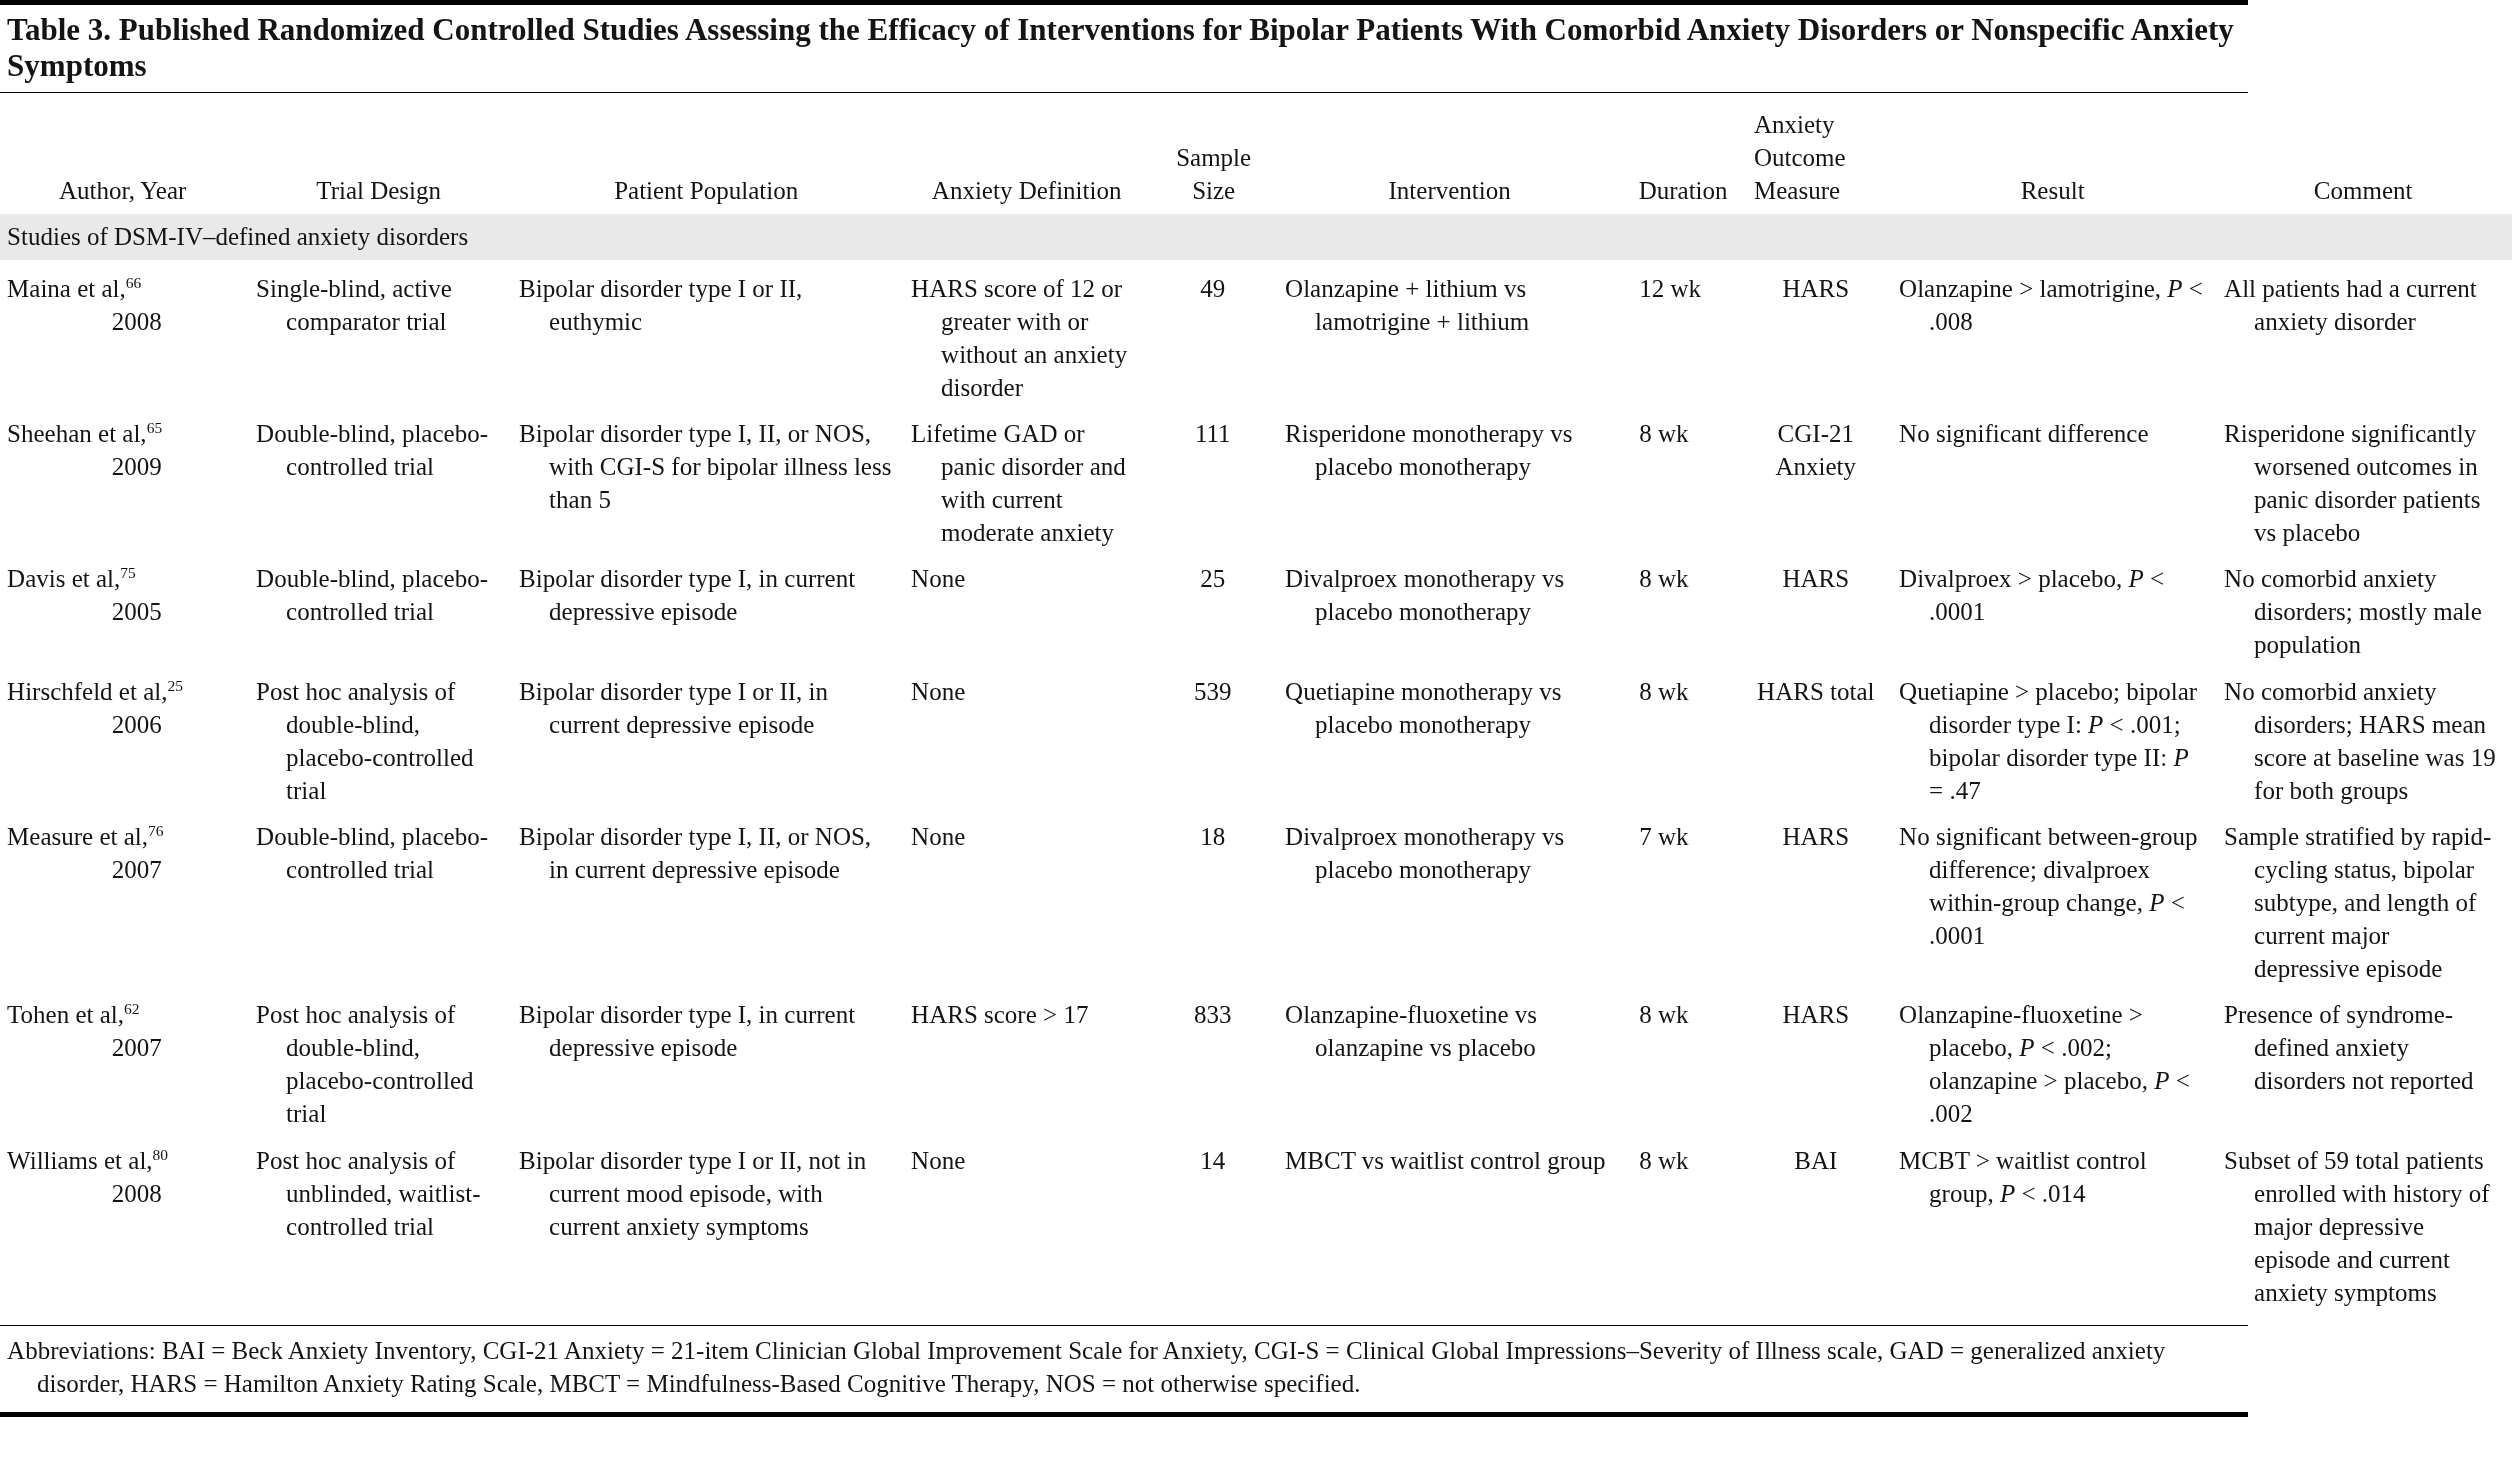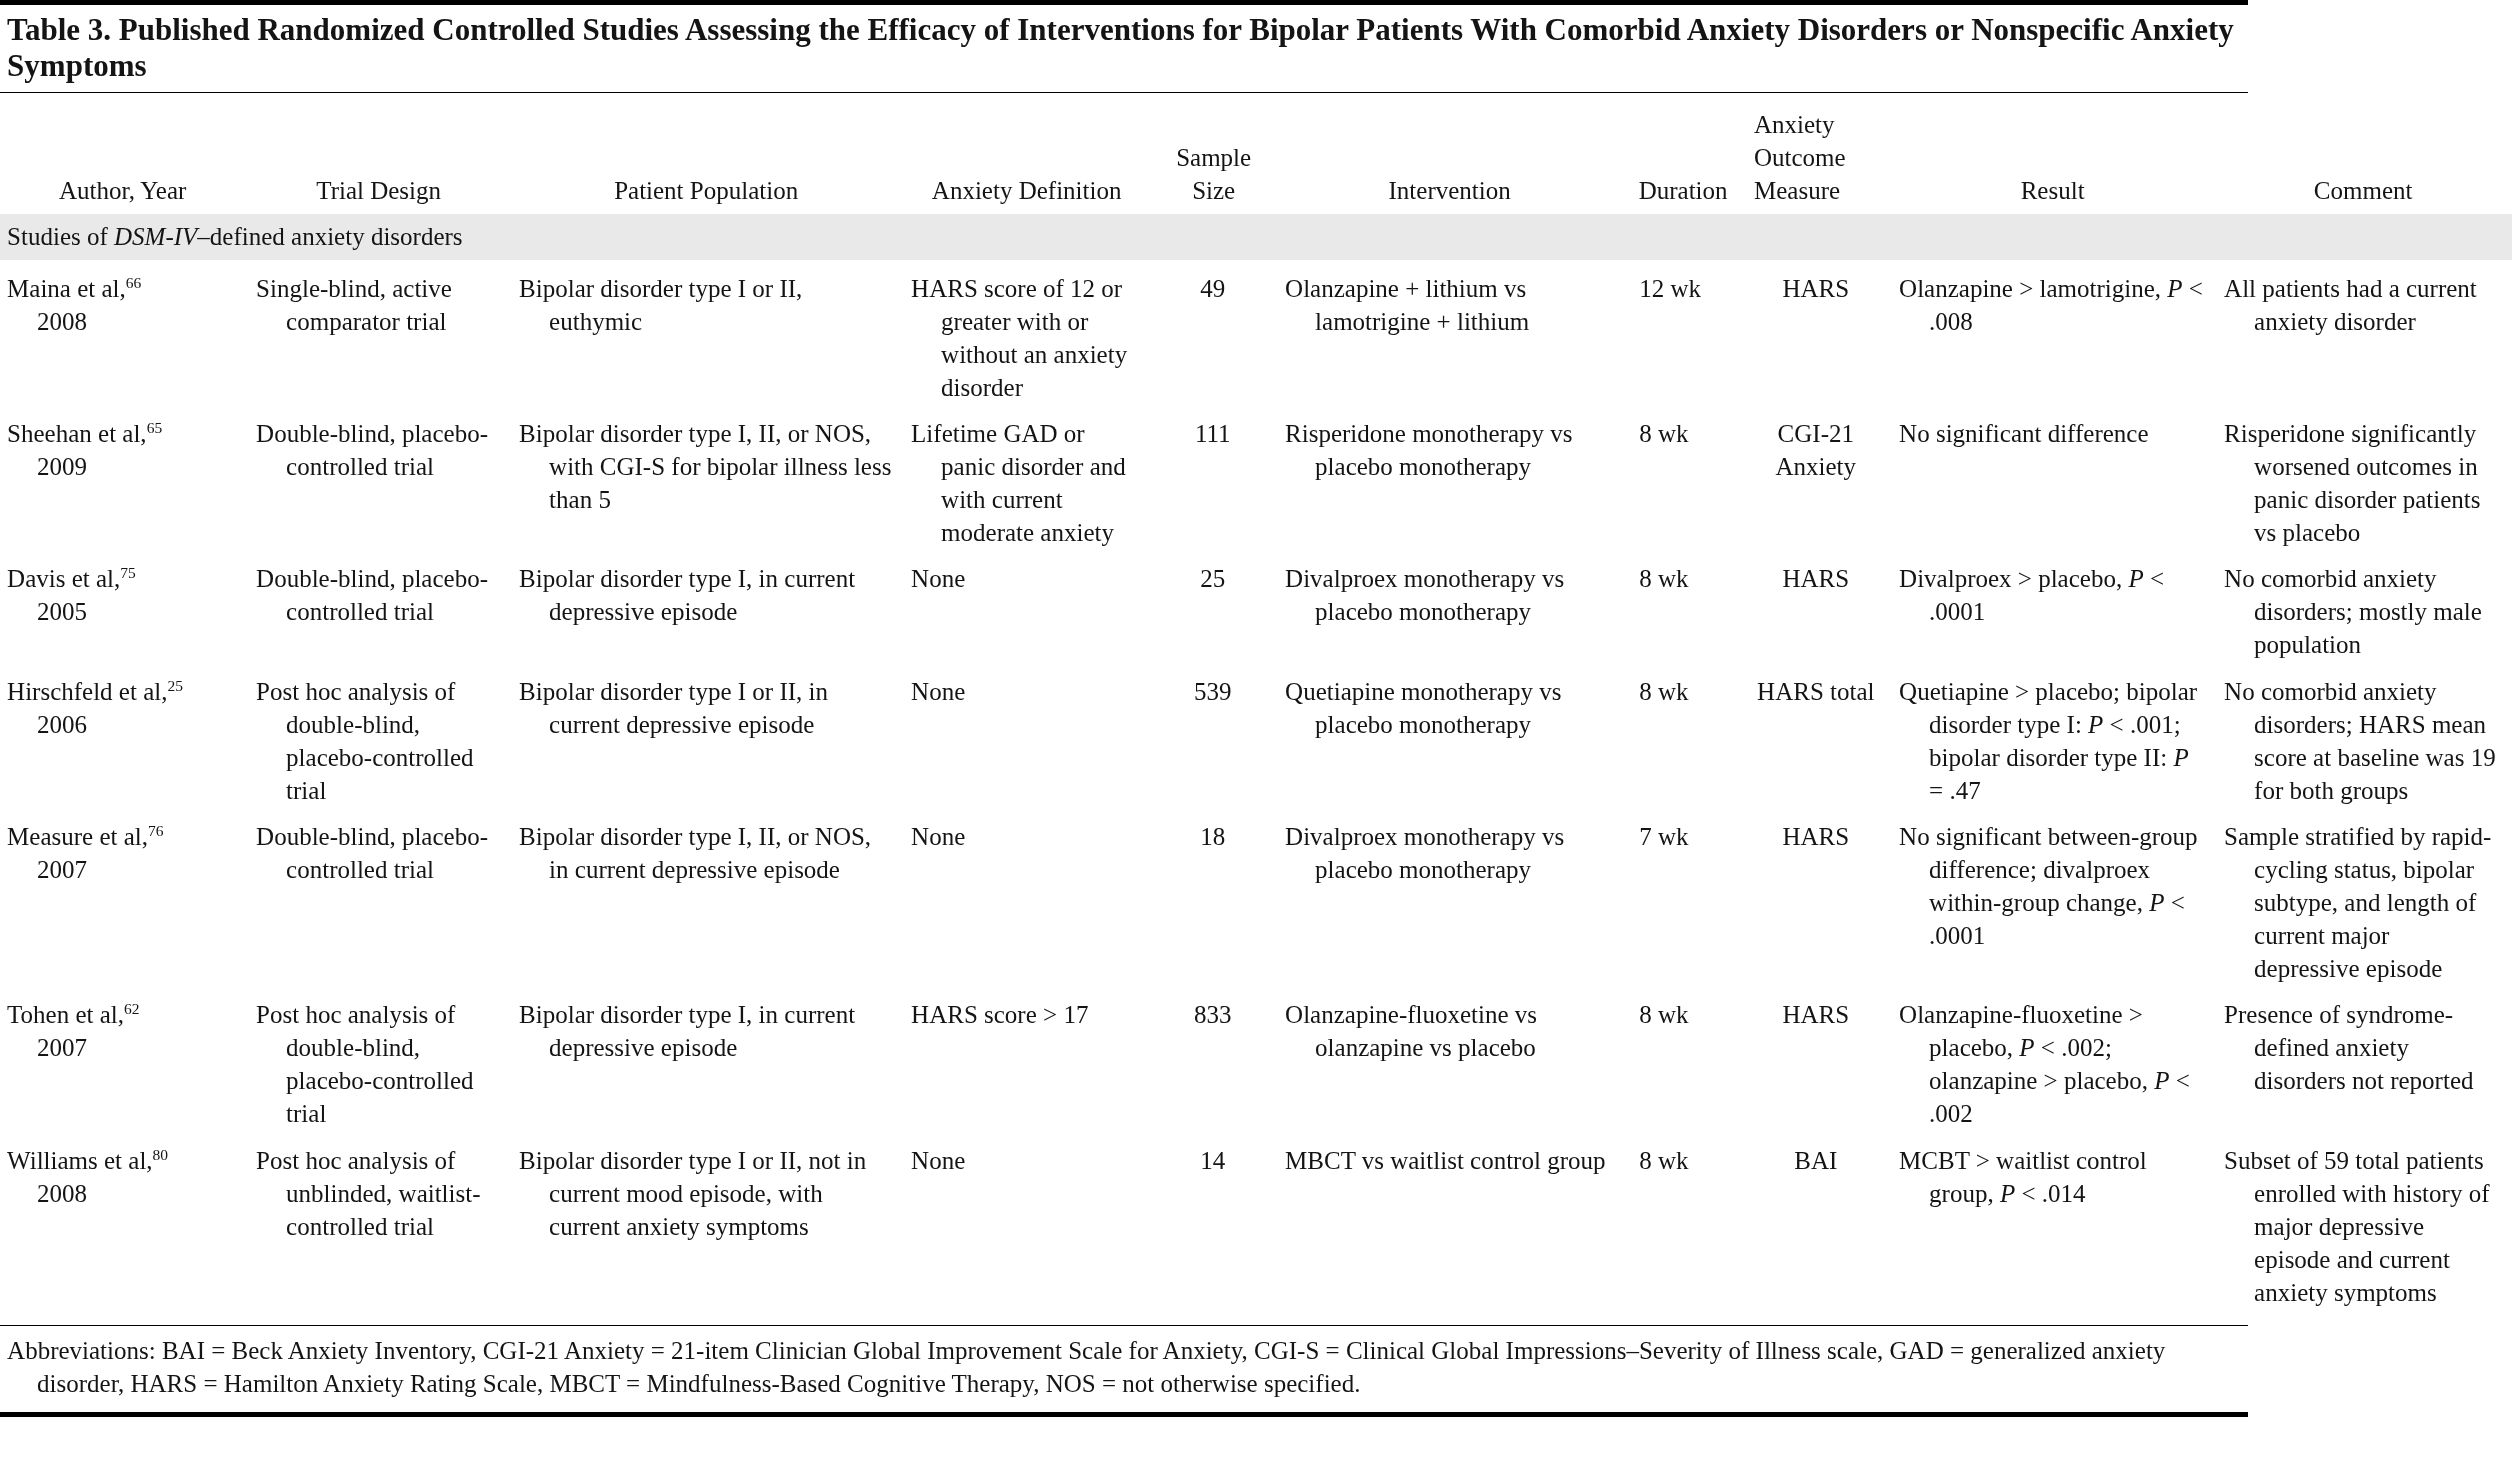--- a/index.html
+++ b/index.html
@@ -34,23 +34,23 @@
     vertical-align: top;
     padding: 11.6px 12.5px 1.8px 7.1px;
   }
   tr.section-row td {
     background: var(--section-band, #e9e9e9);
     padding: 6.2px 7.1px 7.1px 7.1px;
   }
   td.center, th.center { text-align: center; }
   td.duration { padding-left: 14.2px; }
   .hang { padding-left: 30px; text-indent: -30px; font-family: Liberation Serif, serif; }
-  .year { padding-left: 30px; }
+  .year { padding-left: 30px; text-align: center; }
   sup { font-size: 0.62em; line-height: 0; }
-  .italic { font-style: italic; }
+  .italic { }
   .footnote {
     border-top: 1.8px solid var(--rule, #000);
     border-bottom: 5.3px solid var(--rule, #000);
     padding: 8px 9px 12.5px 7.1px;
     margin-top: 14.2px;
   }
 </style>
 </head>
 <body>
 

